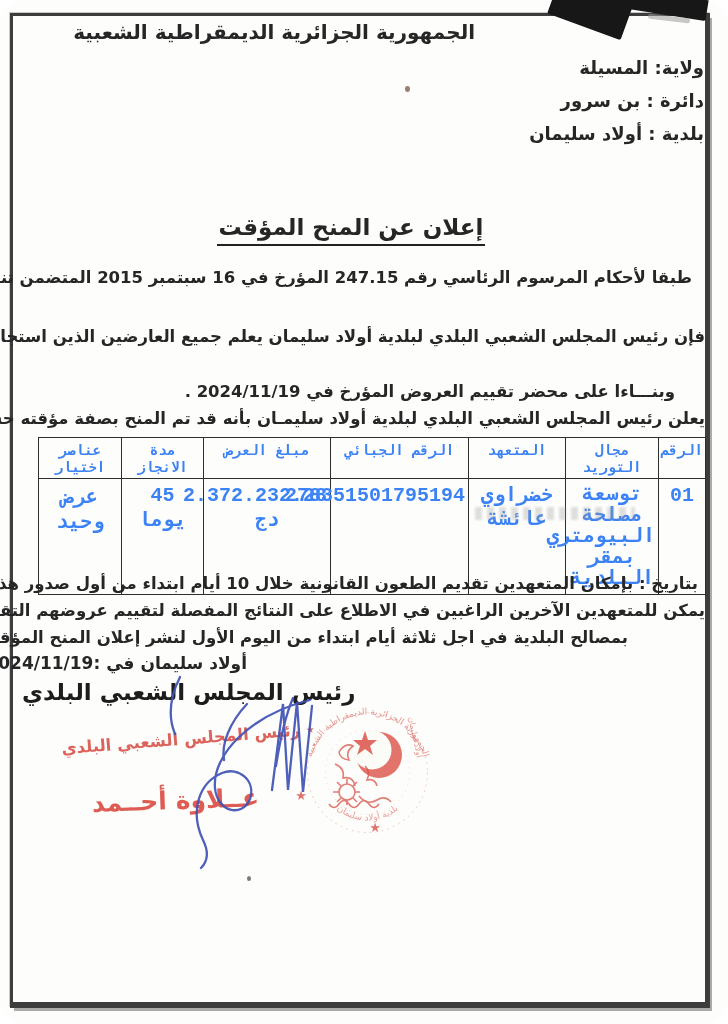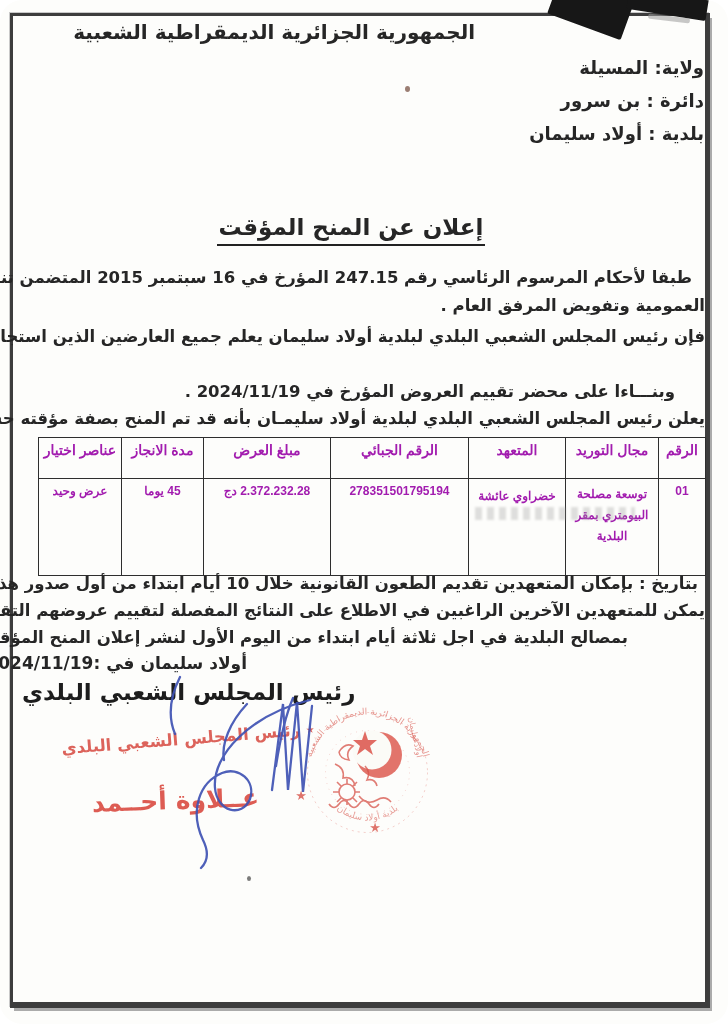--- a/index.html
+++ b/index.html
@@ -26,24 +26,24 @@
   .doc-title span{display:inline-block; border-bottom:2.5px solid #222; padding:0 2px 4px 2px; transform:translateX(-13px);}
   .line{font-size:16.5px; font-weight:bold;}
   
   table.award{
     position:absolute; left:38px; top:437px; width:667px;
     border-collapse:collapse; table-layout:fixed;
     direction:rtl;
   }
   table.award th, table.award td{
     border:1.6px solid #2e2e2e; vertical-align:top;
-    font-family:Liberation Sans, sans-serif; color:#a21caf;
+    font-family:Liberation Mono, monospace; color:#3b82f6;
   }
   table.award th{font-size:14px; font-weight:bold; padding:4px 2px 2px 2px; text-align:center; height:34px;}
-  table.award td{font-size:12px; font-weight:bold; padding:5px 3px; text-align:center; height:86px;}
+  table.award td{font-size:20px; font-weight:bold; padding:5px 3px; text-align:center; height:86px;}
   td.supply{text-align:right; padding-right:7px; line-height:21px;margin-top:45px;}
   td.contractor{font-size:15px; line-height:24px;}
   
   .note-line{font-size:16.5px; font-weight:bold;}
   .date-line{font-size:17px; font-weight:bold;}
   .signer{left:22px; top:679px; font-size:23px; font-weight:bold; color:#1d1d1d;}
   
   .red-title{left:95px; top:728px; width:220px; color:#d9534a; font-size:16.5px; font-weight:bold;
              transform:rotate(-4.5deg); opacity:.9;}
   .red-name{left:92px; top:786px; color:#d9463c; font-size:25px; font-weight:bold;
@@ -71,21 +71,20 @@
   <div class="abs republic">الجمهورية الجزائرية الديمقراطية الشعبية</div>
   <div class="abs loc" style="top:57px">ولاية: المسيلة</div>
   <div class="abs loc" style="top:90px">دائرة : بن سرور</div>
   <div class="abs doc-title">
     <span>إعلان عن المنح المؤقت</span>
   </div>
 
   <div class="abs loc" style="top:123px">بلدية : أولاد سليمان</div>
 
   <div class="abs line" style="top:268px; right:36px">طبقا لأحكام المرسوم الرئاسي رقم 247.15 المؤرخ في 16 سبتمبر 2015 المتضمن تنظيم الصفقـــــات</div>
-  <div class="abs line" style="top:296px; right:23px">العمومية وتفويض المرفق العام .</div>
   <div class="abs line" style="top:327px; right:23px">فإن رئيس المجلس الشعبي البلدي لبلدية أولاد سليمان يعلم جميع العارضين الذين استجابوا للإعلان عن</div>
   <div class="abs line" style="top:382px; right:53px">وبنـــاءا على محضر تقييم العروض المؤرخ في 2024/11/19 .</div>
   <div class="abs line" style="top:409px; right:23px">يعلن رئيس المجلس الشعبي البلدي لبلدية أولاد سليمـان بأنه قد تم المنح بصفة مؤقته حسب الجدول التالي :</div>
 
   <table class="award">
     <colgroup>
       <col style="width:47px">
         <col style="width:93px">
         <col style="width:97px">
       <col style="width:138px">

